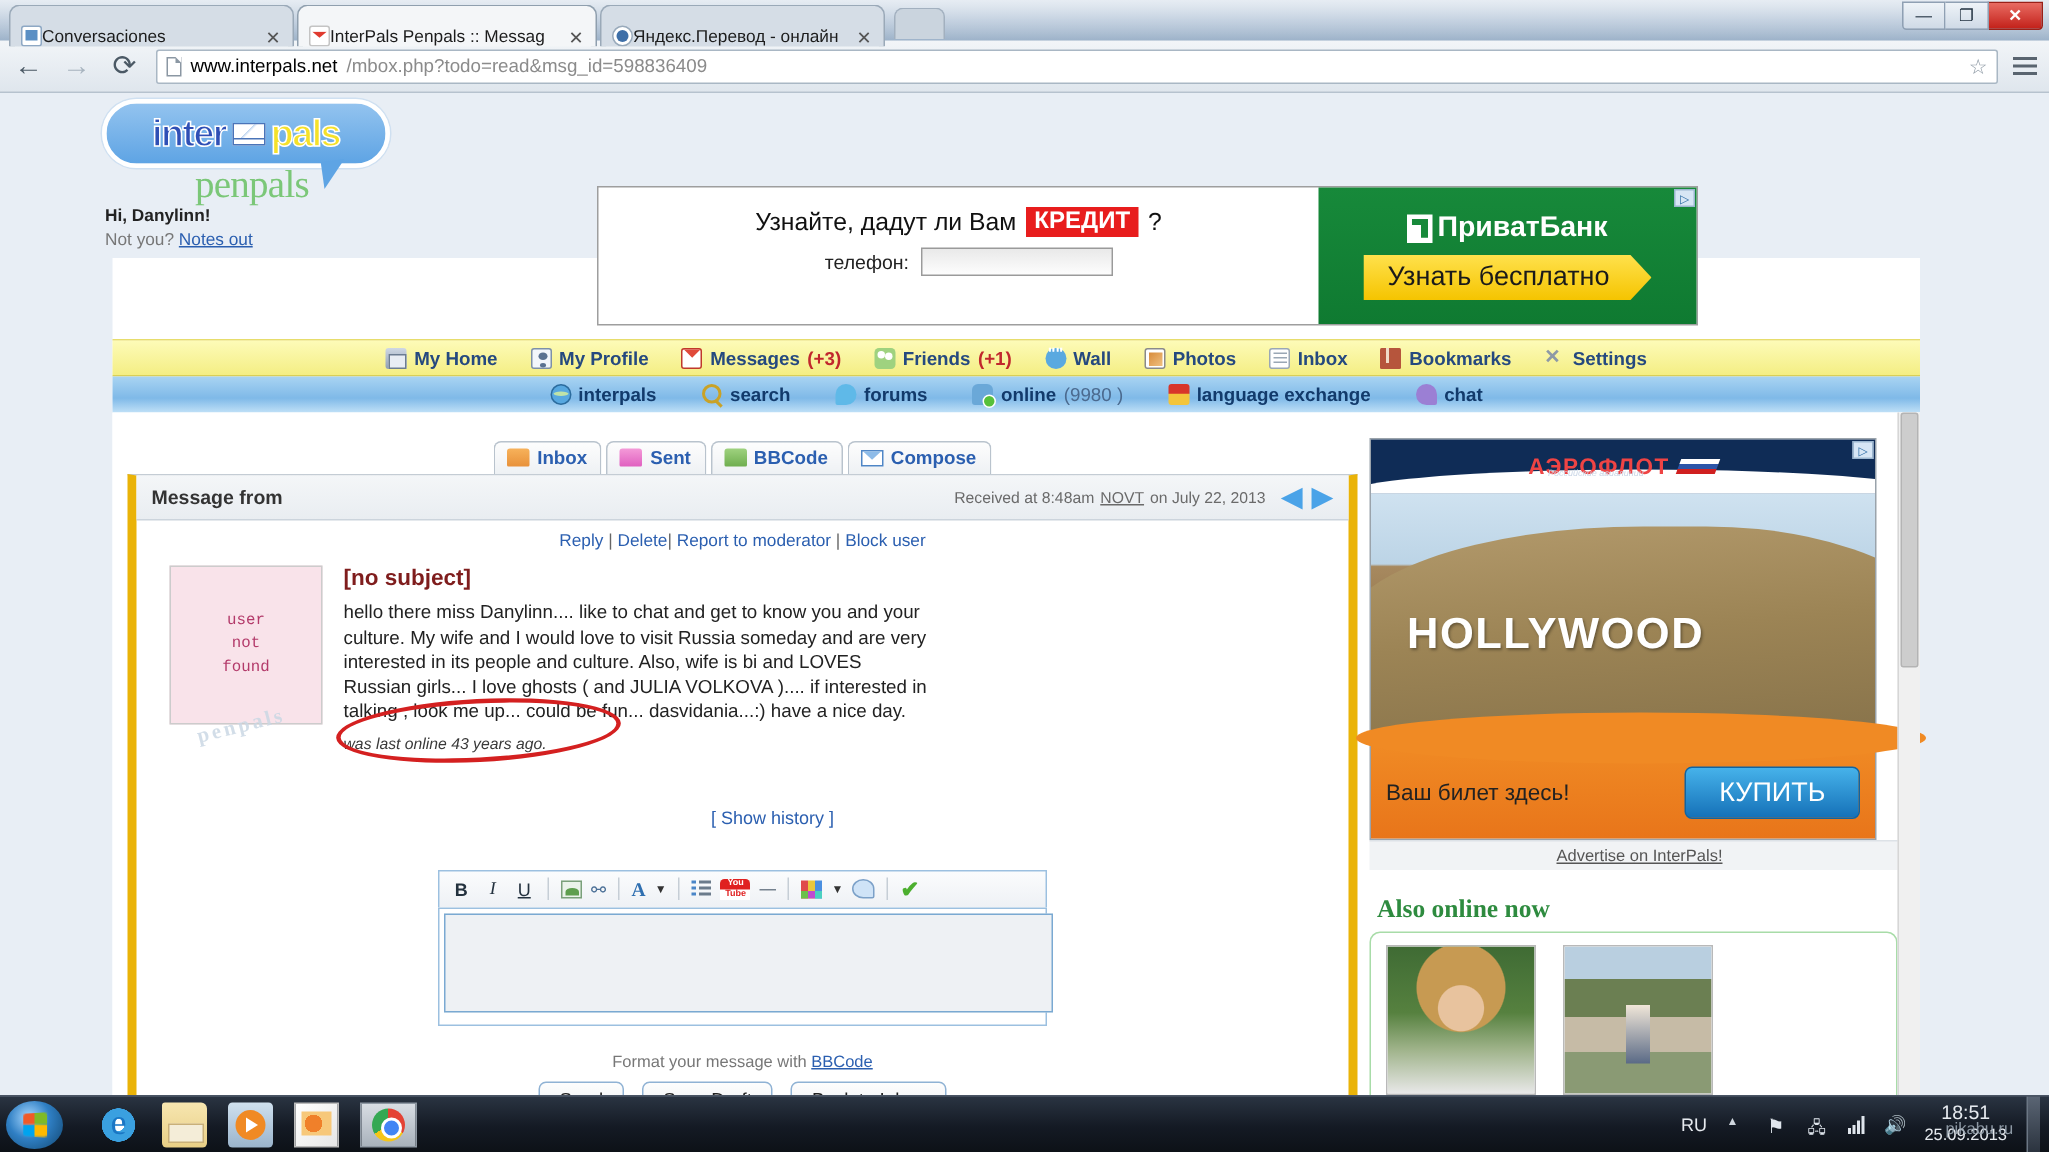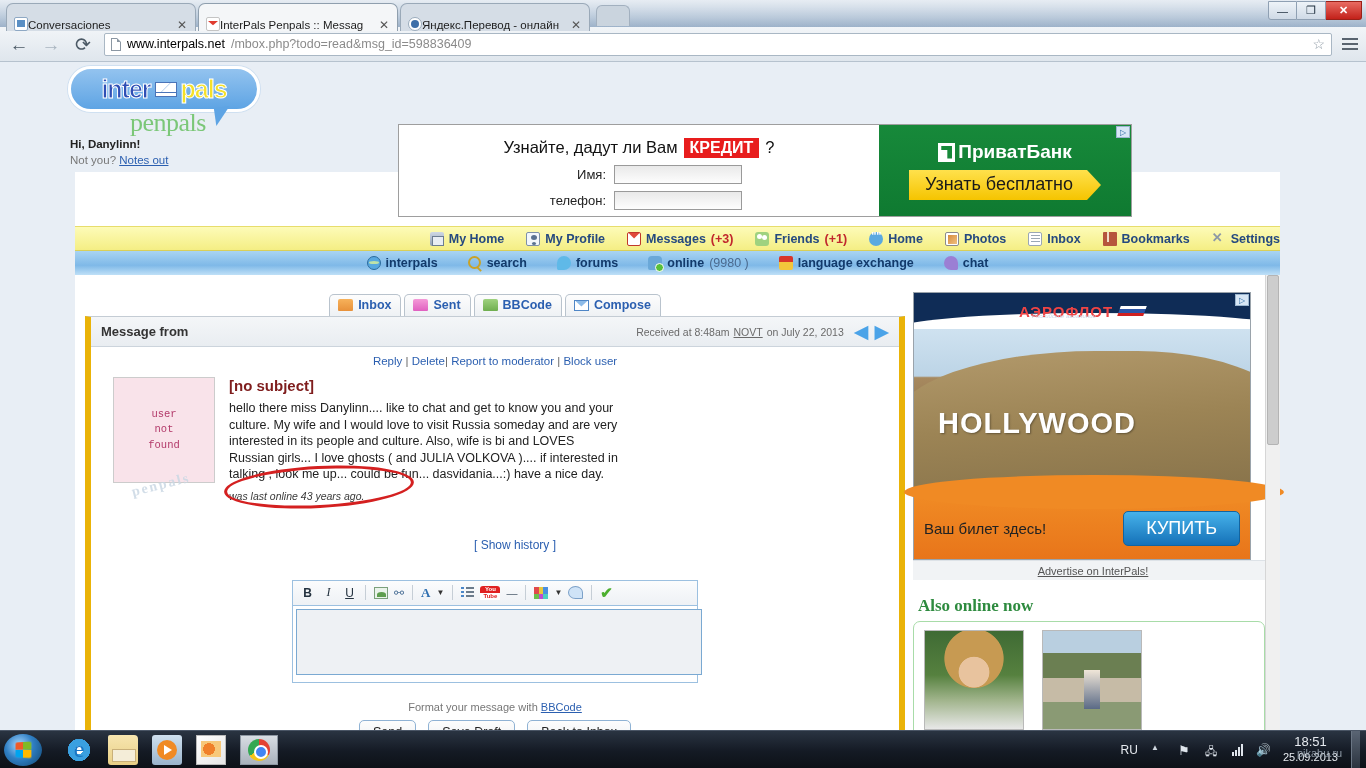--- a/index.html
+++ b/index.html
@@ -132,21 +132,21 @@
   .not-you { position:absolute; left:70px; top:92px; font-size:11.5px; color:#777; }
   .not-you a { color:#2b5fb0; text-decoration:underline; }
 
   
   .topad {
     position:absolute; left:398px; top:62px; width:734px; height:93px;
     border:1px solid #9e9e9e; background:#fff; display:flex;
   }
   .topad-left { flex:1; position:relative; }
   .topad-title { text-align:center; font-size:16.5px; color:#111; margin-top:13px;
-     display:flex; justify-content:center; align-items:flex-start; gap:6px;}
+     display:flex; justify-content:center; align-items:center; gap:6px;}
   .kredit { background:#e81d1d; color:#fff; font-weight:bold; padding:1px 6px; font-size:16px;}
   .topad-field { display:flex; align-items:center; justify-content:center; gap:8px; margin-top:7px;}
   .topad-field label { font-size:13px; color:#222; width:70px; text-align:right;}
   .topad-field input { width:128px; height:19px; border:1px solid #9a9a9a;
      background:linear-gradient(180deg,#e9e9e9,#fdfdfd); }
   .topad-right { width:252px; background:#1a8c3c;
      background:linear-gradient(180deg,#17893a,#0f7a31); position:relative;
      display:flex; flex-direction:column; align-items:center; justify-content:center; gap:7px;}
   .pb-logo { display:flex; align-items:center; gap:3px; }
   .pb-mark { width:17px;height:19px;background:#fff; position:relative;}
@@ -160,21 +160,21 @@
     padding-right:28px;
   }
   .adchoice { position:absolute; right:1px; top:1px; width:14px;height:12px;
      background:#d7e6f5; border:1px solid #9bb6cf; display:flex;align-items:center;
      justify-content:center; font-size:8px; color:#2e6da4;}
 
   
   .navrow1 {
     position:absolute; left:75px; top:164px; width:1205px; height:25px;
     background:#f8f39a; background:linear-gradient(180deg,#fdfbb8,#f4ee84);
-    display:flex; align-items:center; justify-content:flex-end; gap:22px;
+    display:flex; align-items:center; justify-content:center; gap:22px;
     border-top:1px solid #e7dd6c; border-bottom:1px solid #d9cf58;
   }
   .navrow2 {
     position:absolute; left:75px; top:189px; width:1205px; height:24px;
     background:linear-gradient(180deg,#a9d4f2,#7fb9e8 60%,#bfe0f7);
     display:flex; align-items:center; justify-content:center; gap:30px;
   }
   .navitem { display:flex; align-items:center; gap:5px; font-size:12.5px;
      font-weight:bold; color:#25497f; white-space:nowrap; }
   .navrow2 .navitem { color:#123a6b; }
@@ -518,24 +518,20 @@
         </div>
 
         <div class="topad">
           <div class="topad-left">
             <div class="topad-title">
               <span>Узнайте, дадут ли Вам</span>
               <span class="kredit">КРЕДИТ</span>
               <span>?</span>
             </div>
             <div class="topad-field">
-              <label>Имя:</label>
-              <input type="text" value="" style="">
-            </div>
-            <div class="topad-field">
               <label>телефон:</label>
               <input type="text" value="" style="">
             </div>
           </div>
           <div class="topad-right">
             <div class="pb-logo">
               <span class="pb-mark"></span>
               <span class="pb-name">ПриватБанк</span>
             </div>
             <div class="pb-btn">Узнать бесплатно</div>
@@ -558,21 +554,21 @@
           <span>Messages</span>
           <span class="cnt">(+3)</span>
         </div>
         <div class="navitem">
           <span class="nico friends"></span>
           <span>Friends</span>
           <span class="cnt">(+1)</span>
         </div>
         <div class="navitem">
           <span class="nico wall"></span>
-          <span>Home</span>
+          <span>Wall</span>
         </div>
         <div class="navitem">
           <span class="nico photos"></span>
           <span>Photos</span>
         </div>
         <div class="navitem">
           <span class="nico notes"></span>
           <span>Inbox</span>
         </div>
         <div class="navitem">

